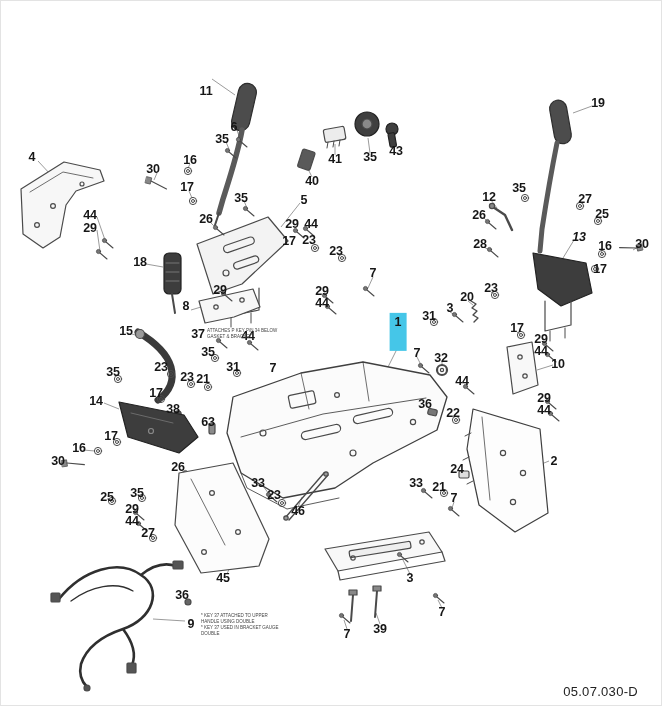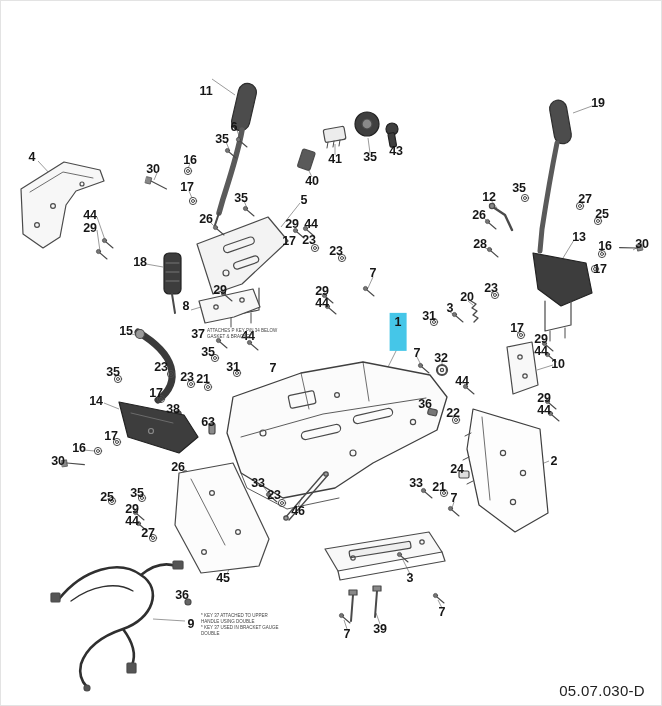--- a/index.html
+++ b/index.html
@@ -13,22 +13,22 @@
   .callout{
     position:absolute;transform:translate(-50%,-50%);
     font-size:12.5px;font-weight:700;color:#161616;line-height:1;
     letter-spacing:-0.2px;white-space:nowrap;
   }
   .callout.highlight{
     background:#45c6e8;padding:3px 5px 22px 5px;
     transform:translate(-50%,-35%);
   }
   .doc-code{
-    position:absolute;right:16px;bottom:6px;
-    font-size:15px;color:#222;letter-spacing:.3px;
+    position:absolute;right:23px;bottom:6px;
+    font-size:13px;color:#222;letter-spacing:.3px;
   }
   .fine-print{
     position:absolute;font-size:4.5px;color:#444;line-height:1.35;
     width:82px;white-space:pre-line;
   }
   .note-37{left:206px;top:327px;}
   .note-bottom{left:200px;top:612px;}
 </style>
 </head>
 <body>
@@ -300,21 +300,21 @@
       <div class="callout" style="left: 291px; top: 223px;">29</div>
       <div class="callout" style="left: 310px; top: 223px;">44</div>
       <div class="callout" style="left: 288px; top: 240px;">17</div>
       <div class="callout" style="left: 308px; top: 239px;">23</div>
       <div class="callout" style="left: 335px; top: 250px;">23</div>
       <div class="callout" style="left: 518px; top: 187px;">35</div>
       <div class="callout" style="left: 584px; top: 198px;">27</div>
       <div class="callout" style="left: 601px; top: 213px;">25</div>
       <div class="callout" style="left: 488px; top: 196px;">12</div>
       <div class="callout" style="left: 478px; top: 214px;">26</div>
-      <div class="callout" style="left: 578px; top: 236px;">13</div>
+      <div class="callout" style="left: 578px; top: 236px; font-style: italic;">13</div>
       <div class="callout" style="left: 479px; top: 243px;">28</div>
       <div class="callout" style="left: 604px; top: 245px;">16</div>
       <div class="callout" style="left: 641px; top: 243px;">30</div>
       <div class="callout" style="left: 599px; top: 268px;">17</div>
       <div class="callout" style="left: 139px; top: 261px;">18</div>
       <div class="callout" style="left: 321px; top: 290px;">29</div>
       <div class="callout" style="left: 321px; top: 302px;">44</div>
       <div class="callout" style="left: 372px; top: 272px;">7</div>
       <div class="callout" style="left: 219px; top: 289px;">29</div>
       <div class="callout" style="left: 185px; top: 305px;">8</div>

